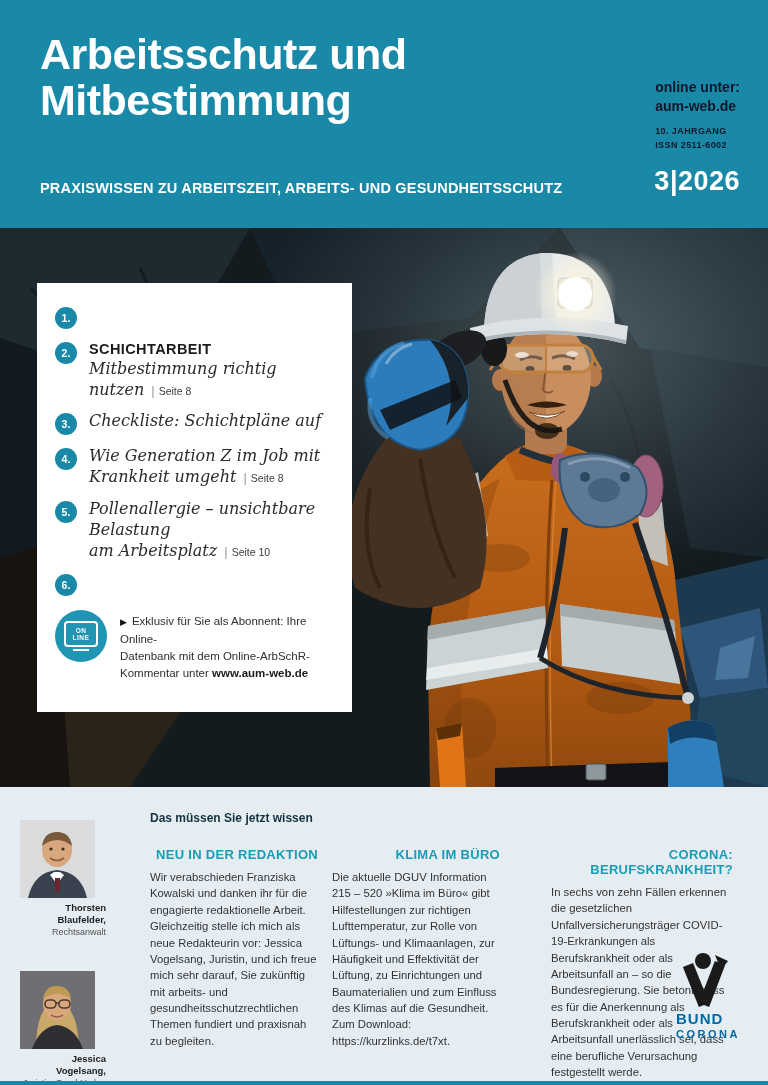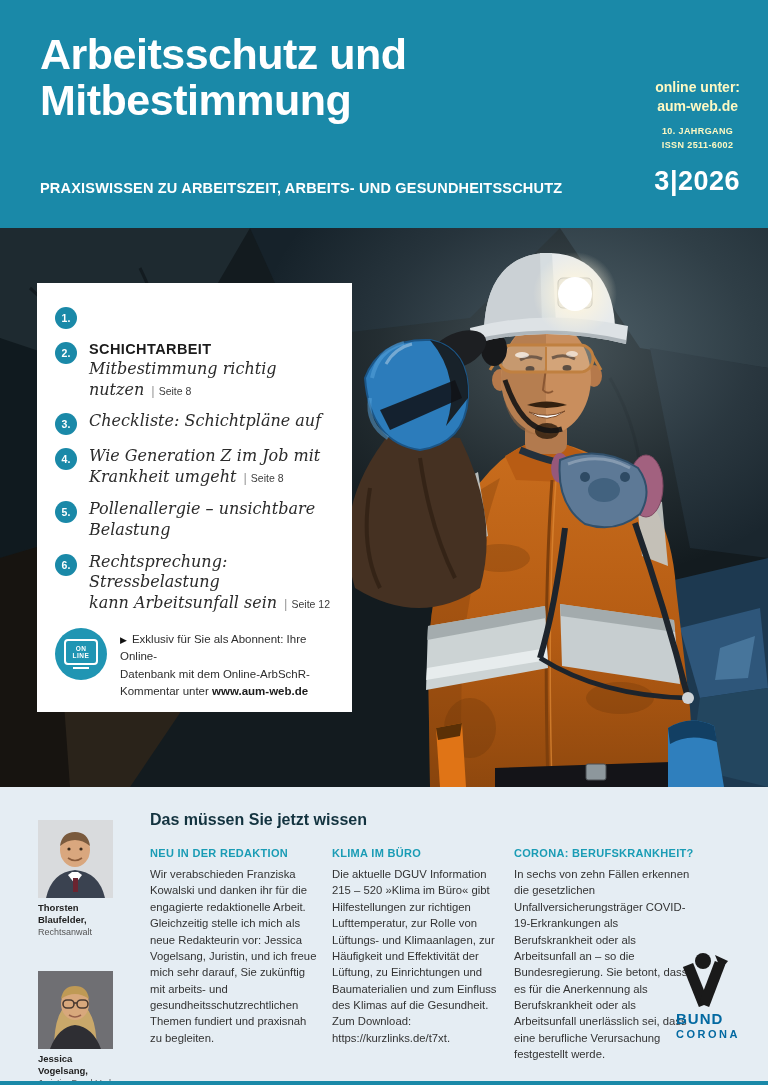--- a/index.html
+++ b/index.html
@@ -6,21 +6,21 @@
   body{
     width:768px;height:1085px;position:relative;overflow:hidden;
     background:#1a89a8;
     font-family:"Liberation Sans", sans-serif;
   }
   
   .masthead-title{
     position:absolute;left:40px;top:32px;color:#ffffff;
     font-size:43px;font-weight:bold;line-height:1.06;letter-spacing:-0.5px;
   }
-  .online-block{position:absolute;right:28px;top:78px;text-align:center;color:#fef9c3;}
+  .online-block{position:absolute;right:28px;top:78px;text-align:left;color:#0f172a;}
   .online-big{font-size:14px;font-weight:bold;line-height:1.35;}
   .online-small{font-size:9px;font-weight:bold;margin-top:9px;line-height:1.55;letter-spacing:.4px;}
   .tagline{position:absolute;left:40px;top:180px;color:#ffffff;font-weight:bold;font-size:14.5px;letter-spacing:.2px;}
   .issue{position:absolute;right:28px;top:166px;color:#ffffff;font-weight:bold;font-size:27px;letter-spacing:.5px;}
 
   
   .photo-wrap{position:absolute;top:228px;left:0;width:768px;height:559px;background:#131b1f;}
   .photo-wrap svg{display:block;}
 
   
@@ -46,30 +46,30 @@
     display:flex;flex-direction:column;align-items:center;justify-content:center;color:#fff;
     font-size:6.5px;font-weight:bold;line-height:1.1;letter-spacing:.5px;}
   .monitor-stand{width:16px;height:2px;background:#ffffff;margin-top:2px;}
   .note-text{font-size:11.5px;color:#2e2e2e;line-height:1.5;padding-top:3px;}
   .note-arrow{color:#111;font-size:9px;margin-right:5px;}
   .note-url{font-weight:bold;color:#1b1b1b;}
 
   
   .news{position:absolute;top:787px;left:0;width:768px;height:298px;background:#e5edf3;}
   .bottom-bar{position:absolute;left:0;bottom:0;width:768px;height:4px;background:#1a89a8;}
-  .author{position:absolute;left:38px;width:86px;}
+  .author{position:absolute;left:20px;width:86px;text-align:right;}
   .author-photo{width:75px;height:78px;display:block;}
   .author-caption{margin-top:4px;font-size:9.5px;line-height:1.3;color:#222;}
   .author-name{font-weight:bold;}
   .author-role{font-weight:normal;color:#555;font-size:9px;}
-  .news-heading{position:absolute;left:150px;top:24px;font-size:16px;font-weight:bold;color:#13333f;}
+  .news-heading{position:absolute;left:150px;top:24px;font-size:12px;font-weight:bold;color:#13333f;}
   .columns{position:absolute;left:150px;top:60px;display:flex;}
   .col{width:168px;margin-right:14px;}
-  .col.last{width:182px;margin-right:0;}
-  .col-head{color:#1a9cb5;font-weight:bold;font-size:11px;letter-spacing:.3px;margin-bottom:7px;}
+  .col.last{width:182px;margin-right:0;margin-left:37px;}
+  .col-head{color:#1a9cb5;font-weight:bold;font-size:13px;letter-spacing:.3px;margin-bottom:7px;text-align:right;}
   .col-body{font-size:11.3px;line-height:1.45;color:#333333;}
   .publisher{position:absolute;right:20px;bottom:44px;width:72px;text-align:left;color:#0369a1;}
   .publisher-name1{font-weight:bold;font-size:15px;letter-spacing:1px;line-height:1.1;}
   .publisher-name2{font-weight:bold;font-size:11px;letter-spacing:2.5px;line-height:1.2;}
 </style>
 </head>
 <body>
 
 <div class="masthead-title">
   <div>Arbeitsschutz und</div>
@@ -240,29 +240,26 @@
     <div class="toc-text">
       <div>Wie Generation Z im Job mit</div>
       <div><span>Krankheit umgeht</span><span class="page-ref"><span class="page-sep">|</span><span>Seite 8</span></span></div>
     </div>
   </div>
 
   <div class="toc-item">
     <span class="toc-num">5.</span>
     <div class="toc-text">
       <div>Pollenallergie – unsichtbare Belastung</div>
+      <div><span>am Arbeitsplatz</span><span class="page-ref"><span class="page-sep">|</span><span>Seite 10</span></span></div>
     </div>
   </div>
 
   <div class="toc-item">
     <span class="toc-num">6.</span>
-    <div class="toc-text">
-      <div>Rechtsprechung: Stressbelastung</div>
-      <div><span>kann Arbeitsunfall sein</span><span class="page-ref"><span class="page-sep">|</span><span>Seite 12</span></span></div>
-    </div>
   </div>
 
   <div class="online-note">
     <div class="online-badge">
       <div class="monitor">
         <span>ON</span>
         <span>LINE</span>
       </div>
       <div class="monitor-stand"></div>
     </div>

